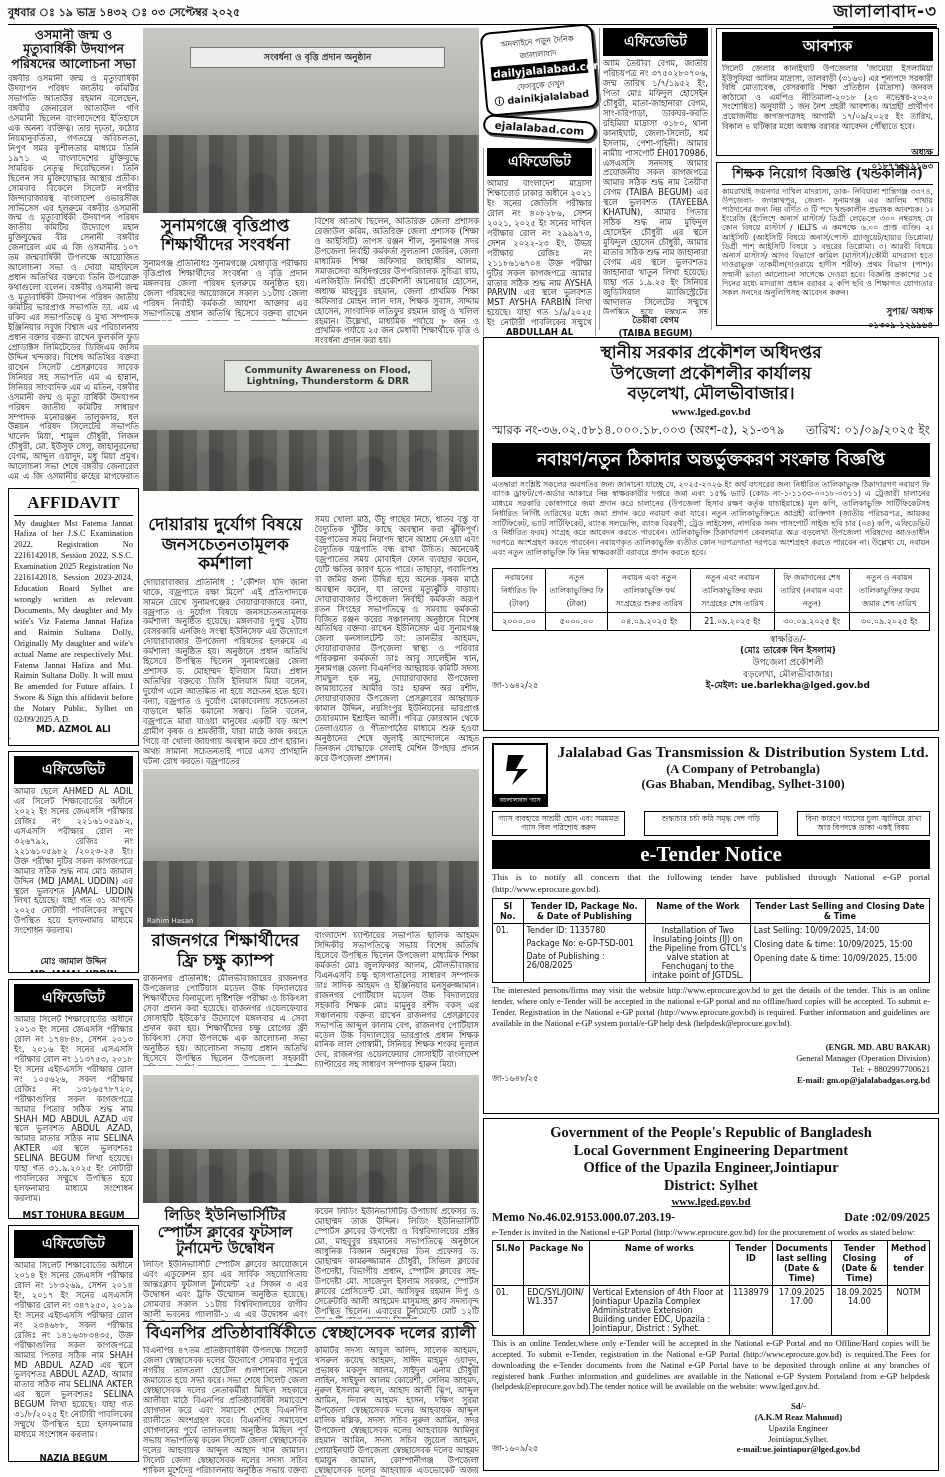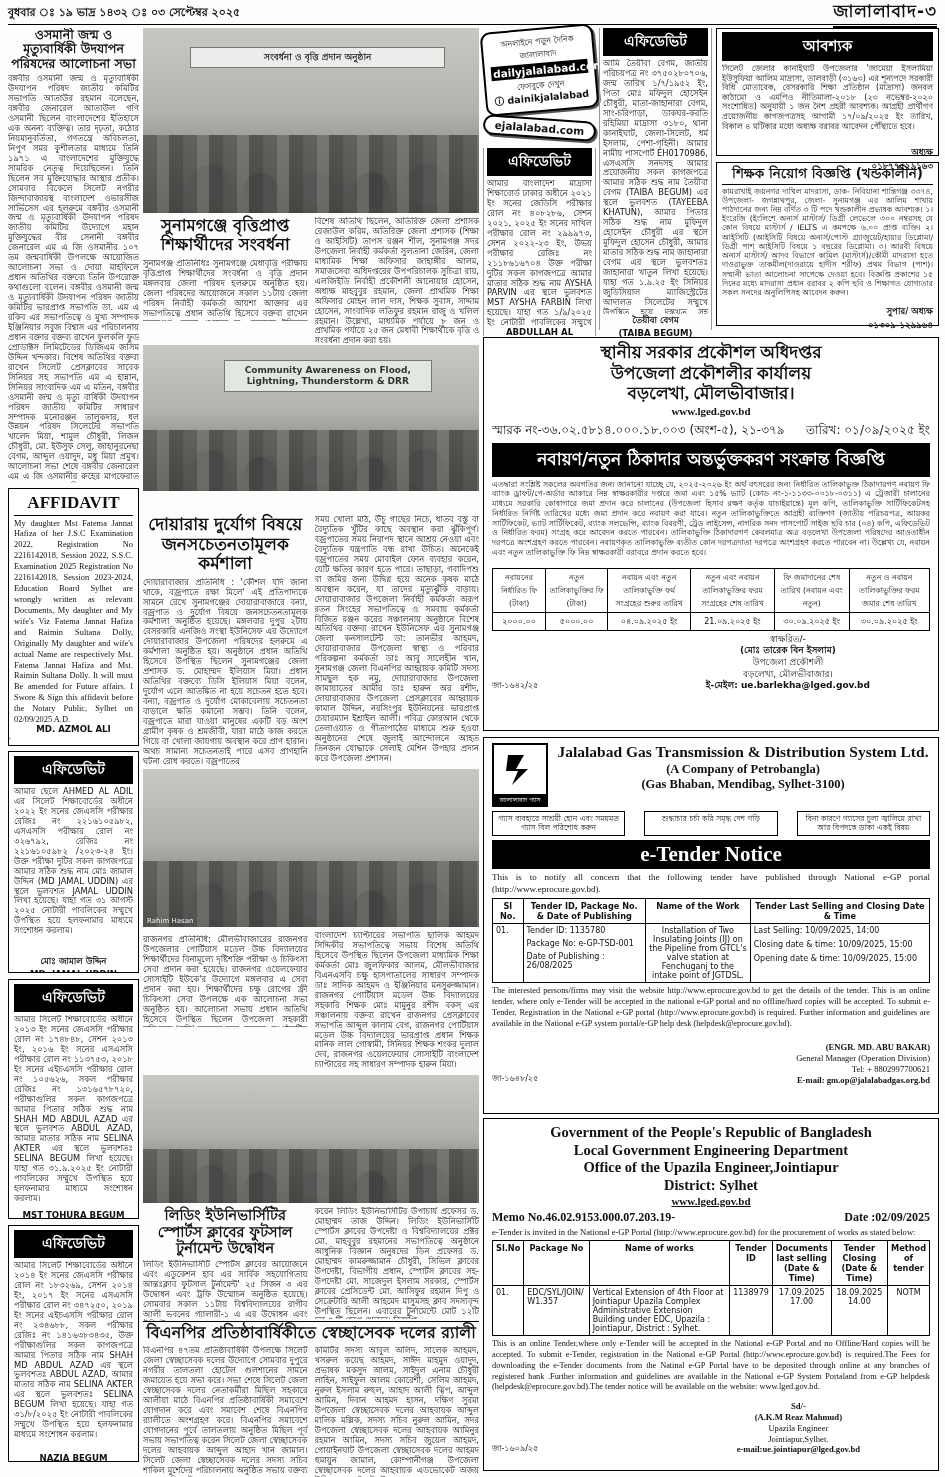--- a/index.html
+++ b/index.html
@@ -136,20 +136,21 @@
       <div class="acol bodytext" style="height:252px;">সময় খোলা মাঠ, উঁচু গাছের নিচে, ধাতব বস্তু বা বৈদ্যুতিক খুঁটির কাছে অবস্থান করা ঝুঁকিপূর্ণ। বজ্রপাতের সময় নিরাপদ স্থানে আশ্রয় নেওয়া এবং বৈদ্যুতিক যন্ত্রপাতি বন্ধ রাখা উচিত। অনেকেই বজ্রপাতের সময় মোবাইল ফোন ব্যবহার করেন, যেটি ক্ষতির কারণ হতে পারে। তাছাড়া, গবাদিপশু বা জমির জন্য উদ্বিগ্ন হয়ে অনেক কৃষক মাঠে অবস্থান করেন, যা তাদের মৃত্যুঝুঁকি বাড়ায়। দোয়ারাবাজার উপজেলা নির্বাহী কর্মকর্তা অরূপ রতন সিংহের সভাপতিত্বে ও সমবায় কর্মকর্তা বিজিত রঞ্জন করের সঞ্চালনায় অনুষ্ঠানে বিশেষ অতিথির বক্তব্য রাখেন ইউনিসেফ এর সুনামগঞ্জ জেলা কনসালটেন্ট ডা: তানভীর আহমদ, দোয়ারাবাজার উপজেলা স্বাস্থ্য ও পরিবার পরিকল্পনা কর্মকর্তা ডাঃ আবু সালেহীন খান, সুনামগঞ্জ জেলা বিএনপির আহ্বায়ক কমিটি সদস্য সামছুল হক নমু, দোয়ারাবাজার উপজেলা জামায়াতের আমীর ডাঃ হারুন অর রশীদ, দোয়ারাবাজার উপজেলা প্রেসক্লাবের আহ্বায়ক কামাল উদ্দিন, নরসিংপুর ইউনিয়নের ভারপ্রাপ্ত চেয়ারম্যান ইশ্রাইল আলী। পবিত্র কোরআন থেকে তেলাওয়াত ও গীতাপাঠের মাধ্যমে শুরু হওয়া অনুষ্ঠানের শেষে জুলাই আন্দোলনে আহত তিনজন যোদ্ধাকে সেলাই মেশিন উপহার প্রদান করে উপজেলা প্রশাসন।</div>
     </div>
 
     <div class="photo" style="height:158px;">
       <div class="crowd"></div>
       <div class="credit">Rahim Hasan</div>
     </div>
 
     <div class="article" style="height:148px;">
       <div class="acol">
+        <div class="headline" style="font-size:17px;">রাজনগরে শিক্ষার্থীদের ফ্রি চক্ষু ক্যাম্প</div>
         <div class="bodytext" style="height:92px;margin-top:4px;">রাজনগর প্রতিনিধি: মৌলভীবাজারের রাজনগর উপজেলার পোর্টিয়াস মডেল উচ্চ বিদ্যালয়ের শিক্ষার্থীদের বিনামূল্যে দৃষ্টিশক্তি পরীক্ষা ও চিকিৎসা সেবা প্রদান করা হয়েছে। রাজনগর ওয়েলফেয়ার সোসাইটি ইউকে'র উদ্যোগে মঙ্গলবার এ সেবা প্রদান করা হয়। শিক্ষার্থীদের চক্ষু রোগের ফ্রী চিকিৎসা সেবা উপলক্ষে এক আলোচনা সভা অনুষ্ঠিত হয়। আলোচনা সভায় প্রধান অতিথি হিসেবে উপস্থিত ছিলেন উপজেলা সহকারী কমিশনার (ভূমি) ফাতেমা তুজ জোহরা। সংগঠনটির</div>
       </div>
       <div class="acol bodytext" style="height:142px;">বাংলাদেশ চ্যাপ্টারের সভাপতি ছালিক আহমদ সিদ্দিকীর সভাপতিত্বে সভায় বিশেষ অতিথি হিসেবে উপস্থিত ছিলেন উপজেলা মাধ্যমিক শিক্ষা কর্মকর্তা মোঃ জুলফিকার আলম, মৌলভীবাজার বিএনএসবি চক্ষু হাসপাতালের সাধারণ সম্পাদক ডাঃ সাদিক আহমদ ও ইঞ্জিনিয়ার মনসুরুজ্জামান। রাজনগর পোর্টিয়াস মডেল উচ্চ বিদ্যালয়ের সহকারি শিক্ষক মোঃ মামুনুর রশীদ বকস্ এর সঞ্চালনায় বক্তব্য রাখেন রাজনগর প্রেসক্লাবের সভাপতি আব্দুল কালাম বেগ, রাজনগর পোর্টিয়াস মডেল উচ্চ বিদ্যালয়ের ভারপ্রাপ্ত প্রধান শিক্ষক মানিক লাল গোস্বামী, সিনিয়র শিক্ষক শংকর দুলাল দেব, রাজনগর ওয়েলফেয়ার সোসাইটি বাংলাদেশ চ্যাপ্টারের সহ সাধারণ সম্পাদক হারুন মিয়া।</div>
     </div>
 
     <div class="photo" style="height:128px;">
       <div class="crowd"></div>
     </div>
 
     <div class="article" style="height:118px;">

